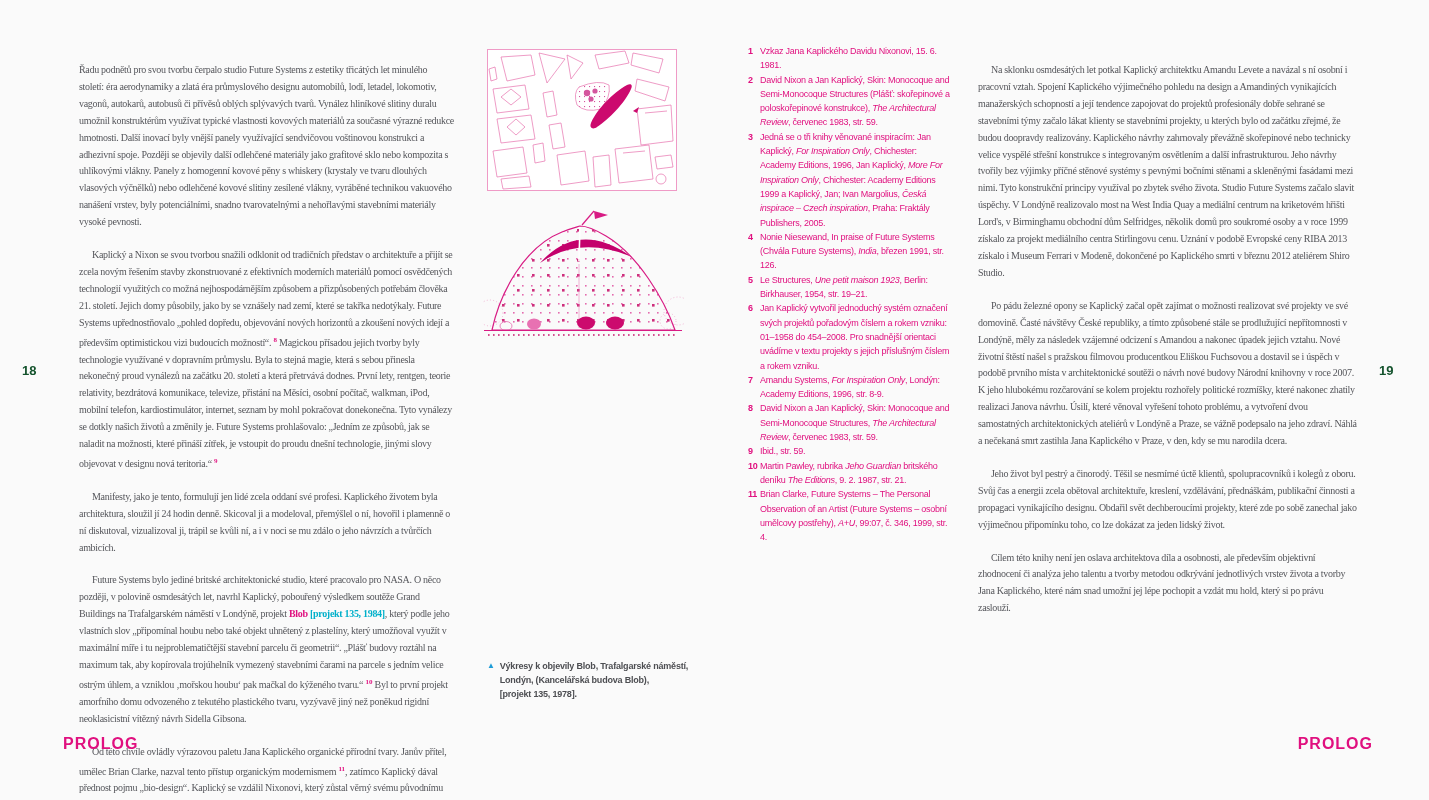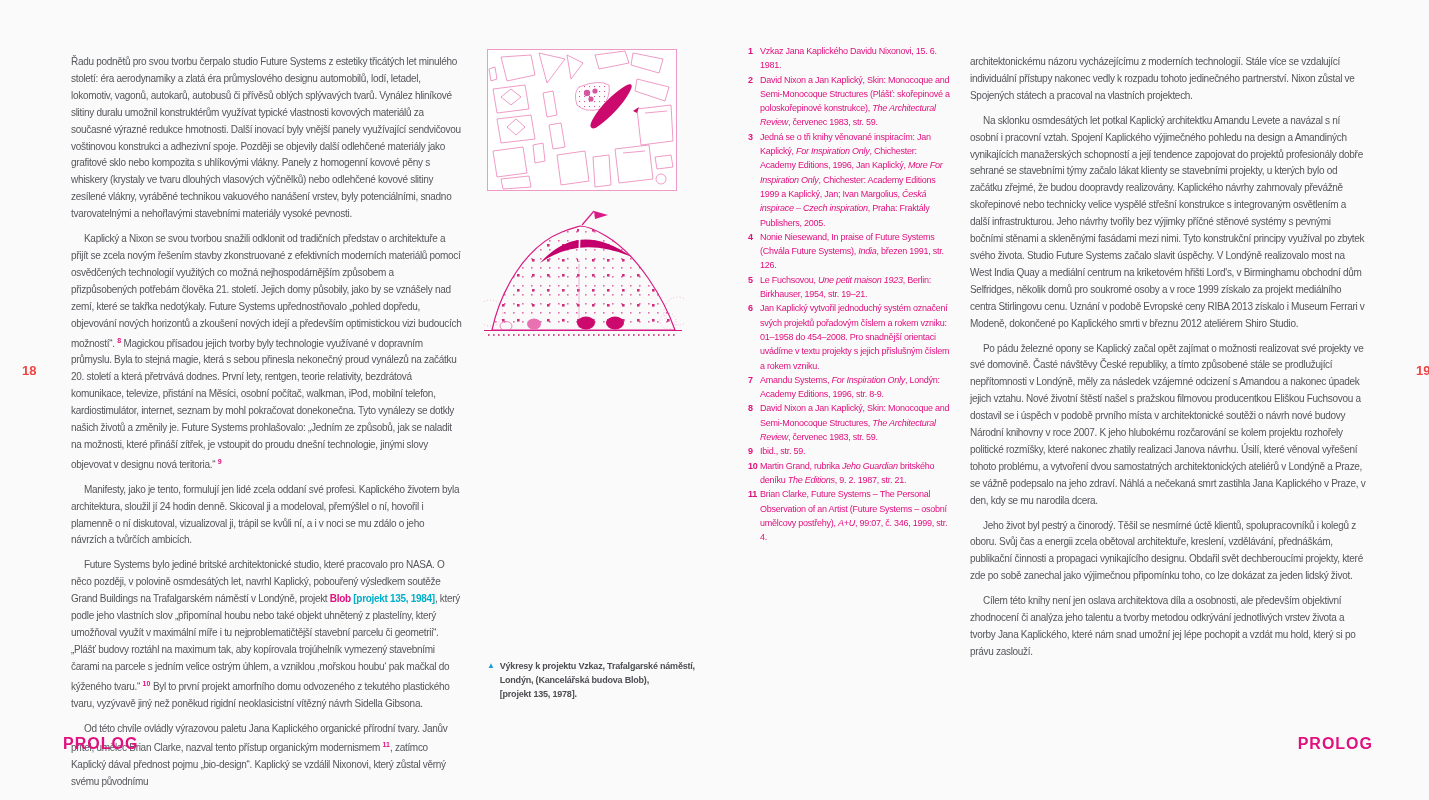--- a/index.html
+++ b/index.html
@@ -8,32 +8,32 @@
     font-family:"Liberation Sans", sans-serif;
     position:relative;overflow:hidden;
     -webkit-font-smoothing:antialiased;
   }
   .spread{position:absolute;inset:0;}
   .body-text{
     position:absolute;color:#55565b;
     font-size:10px;line-height:16.9px;letter-spacing:-0.3px;
     text-align:left;
   }
-  .body-text p{margin:8px;}
+  .body-text p{margin:16px;font-family:Liberation Serif, serif;}
   .body-text p.ind{text-indent:13px;}
   .accent-bold{color:#e0107f;font-weight:700;}
   .cyan{color:#00b0ca;font-weight:700;}
   .sup{color:#e0107f;font-weight:700;font-size:7px;vertical-align:4px;letter-spacing:0;}
   .left-col{left:63px;top:46px;width:407px;}
   .right-col{left:962px;top:46px;width:412px;}
   .pagenum{
-    position:absolute;color:#ef4444;font-weight:700;font-size:13px;
+    position:absolute;color:#14532d;font-weight:700;font-size:13px;
   }
   .pagenum.left{left:22px;top:363px;}
-  .pagenum.right{left:1416px;top:363px;}
+  .pagenum.right{left:1379px;top:363px;}
   .footer-label{
     position:absolute;color:#e0107f;font-weight:700;font-size:16px;letter-spacing:1px;top:735px;
   }
   .footer-label.left{left:63px;}
   .footer-label.right{right:56px;}
   .fig{position:absolute;}
   .fig-map{left:487px;top:49px;}
   .fig-elev{left:482px;top:209px;}
   .caption{
     position:absolute;left:487px;top:659px;width:235px;
@@ -131,21 +131,21 @@
     <ellipse cx="52" cy="115" rx="7" ry="5.5" fill="#e871b2"></ellipse>
     <ellipse cx="104" cy="114" rx="9" ry="6.5" fill="#cc0a6e"></ellipse>
     <ellipse cx="133" cy="114" rx="9" ry="6.5" fill="#cc0a6e"></ellipse>
     <line x1="2" y1="121.5" x2="200" y2="121.5" stroke="#d81b84" stroke-width="1"></line>
     <line x1="6" y1="126" x2="196" y2="126" stroke="#c9186f" stroke-width="1.6" stroke-dasharray="1.6 3.4"></line>
   </svg>
 
   <div class="caption">
     <span class="cap-marker">▲</span>
     <div class="cap-text">
-        <div>Výkresy k projektu Vzkaz, Trafalgarské náměstí,</div>
+        <div>Výkresy k objevily Blob, Trafalgarské náměstí,</div>
         <div>Londýn, (Kancelářská budova Blob),</div>
         <div>[projekt 135, 1978].</div>
       </div>
   </div>
 
   <div class="footnotes">
       <div class="fn-item">
         <span class="fn-num">1</span>
         <span class="fn-text"><span>Vzkaz Jana Kaplického Davidu Nixonovi, 15. 6. 1981.</span></span>
       </div>
@@ -156,50 +156,49 @@
       <div class="fn-item">
         <span class="fn-num">3</span>
         <span class="fn-text"><span>Jedná se o tři knihy věnované inspiracím: Jan Kaplický, </span><i>For Inspiration Only</i><span>, Chichester: Academy Editions, 1996, Jan Kaplický, </span><i>More For Inspiration Only</i><span>, Chichester: Academy Editions 1999 a Kaplický, Jan; Ivan Margolius, </span><i>Česká inspirace – Czech inspiration</i><span>, Praha: Fraktály Publishers, 2005.</span></span>
       </div>
       <div class="fn-item">
         <span class="fn-num">4</span>
         <span class="fn-text"><span>Nonie Niesewand, In praise of Future Systems (Chvála Future Systems), </span><i>India</i><span>, březen 1991, str. 126.</span></span>
       </div>
       <div class="fn-item">
         <span class="fn-num">5</span>
-        <span class="fn-text"><span>Le Fuchsovou, </span><i>Une petit maison 1923</i><span>, Berlin: Birkhauser, 1954, str. 19–21.</span></span>
+        <span class="fn-text"><span>Le Structures, </span><i>Une petit maison 1923</i><span>, Berlin: Birkhauser, 1954, str. 19–21.</span></span>
       </div>
       <div class="fn-item">
         <span class="fn-num">6</span>
         <span class="fn-text"><span>Jan Kaplický vytvořil jednoduchý systém označení svých projektů pořadovým číslem a rokem vzniku: 01–1958 do 454–2008. Pro snadnější orientaci uvádíme v textu projekty s jejich příslušným číslem a rokem vzniku.</span></span>
       </div>
       <div class="fn-item">
         <span class="fn-num">7</span>
         <span class="fn-text"><span>Amandu Systems, </span><i>For Inspiration Only</i><span>, Londýn: Academy Editions, 1996, str. 8-9.</span></span>
       </div>
       <div class="fn-item">
         <span class="fn-num">8</span>
         <span class="fn-text"><span>David Nixon a Jan Kaplický, Skin: Monocoque and Semi-Monocoque Structures, </span><i>The Architectural Review</i><span>, červenec 1983, str. 59.</span></span>
       </div>
       <div class="fn-item">
         <span class="fn-num">9</span>
         <span class="fn-text"><span>Ibid., str. 59.</span></span>
       </div>
       <div class="fn-item">
         <span class="fn-num">10</span>
-        <span class="fn-text"><span>Martin Grand, rubrika </span><i>Jeho Guardian</i><span> britského deníku </span><i>The Editions</i><span>, 9. 2. 1987, str. 21.</span></span>
+        <span class="fn-text"><span>Martin Pawley, rubrika </span><i>Jeho Guardian</i><span> britského deníku </span><i>The Editions</i><span>, 9. 2. 1987, str. 21.</span></span>
       </div>
       <div class="fn-item">
         <span class="fn-num">11</span>
         <span class="fn-text"><span>Brian Clarke, Future Systems – The Personal Observation of an Artist (Future Systems – osobní umělcovy postřehy), </span><i>A+U</i><span>, 99:07, č. 346, 1999, str. 4.</span></span>
       </div>
     </div>
 
   <div class="body-text right-col">
-      <p><span>architektonickému názoru vycházejícímu z moderních technologií. Stále více se vzdalující individuální přístupy nakonec vedly k rozpadu tohoto jedinečného partnerství. Nixon zůstal ve Spojených státech a pracoval na vlastních projektech.</span></p>
       <p class="ind"><span>Na sklonku osmdesátých let potkal Kaplický architektku Amandu Levete a navázal s ní osobní i pracovní vztah. Spojení Kaplického výjimečného pohledu na design a Amandiných vynikajících manažerských schopností a její tendence zapojovat do projektů profesionály dobře sehrané se stavebními týmy začalo lákat klienty se stavebními projekty, u kterých bylo od začátku zřejmé, že budou doopravdy realizovány. Kaplického návrhy zahrnovaly převážně skořepinové nebo technicky velice vyspělé střešní konstrukce s integrovaným osvětlením a další infrastrukturou. Jeho návrhy tvořily bez výjimky příčné stěnové systémy s pevnými bočními stěnami a skleněnými fasádami mezi nimi. Tyto konstrukční principy využíval po zbytek svého života. Studio Future Systems začalo slavit úspěchy. V Londýně realizovalo most na West India Quay a mediální centrum na kriketovém hřišti Lord's, v Birminghamu obchodní dům Selfridges, několik domů pro soukromé osoby a v roce 1999 získalo za projekt mediálního centra Stirlingovu cenu. Uznání v podobě Evropské ceny RIBA 2013 získalo i Museum Ferrari v Modeně, dokončené po Kaplického smrti v březnu 2012 ateliérem Shiro Studio.</span></p>
       <p class="ind"><span>Po pádu železné opony se Kaplický začal opět zajímat o možnosti realizovat své projekty ve své domovině. Časté návštěvy České republiky, a tímto způsobené stále se prodlužující nepřítomnosti v Londýně, měly za následek vzájemné odcizení s Amandou a nakonec úpadek jejich vztahu. Nové životní štěstí našel s pražskou filmovou producentkou Eliškou Fuchsovou a dostavil se i úspěch v podobě prvního místa v architektonické soutěži o návrh nové budovy Národní knihovny v roce 2007. K jeho hlubokému rozčarování se kolem projektu rozhořely politické rozmíšky, které nakonec zhatily realizaci Janova návrhu. Úsilí, které věnoval vyřešení tohoto problému, a vytvoření dvou samostatných architektonických ateliérů v Londýně a Praze, se vážně podepsalo na jeho zdraví. Náhlá a nečekaná smrt zastihla Jana Kaplického v Praze, v den, kdy se mu narodila dcera.</span></p>
       <p class="ind"><span>Jeho život byl pestrý a činorodý. Těšil se nesmírné úctě klientů, spolupracovníků i kolegů z oboru. Svůj čas a energii zcela obětoval architektuře, kreslení, vzdělávání, přednáškám, publikační činnosti a propagaci vynikajícího designu. Obdařil svět dechberoucími projekty, které zde po sobě zanechal jako výjimečnou připomínku toho, co lze dokázat za jeden lidský život.</span></p>
       <p class="ind"><span>Cílem této knihy není jen oslava architektova díla a osobnosti, ale především objektivní zhodnocení či analýza jeho talentu a tvorby metodou odkrývání jednotlivých vrstev života a tvorby Jana Kaplického, které nám snad umožní jej lépe pochopit a vzdát mu hold, který si po právu zaslouží.</span></p>
     </div>
 
   <div class="footer-label left">PROLOG</div>
   <div class="footer-label right">PROLOG</div>
 
 </div>

